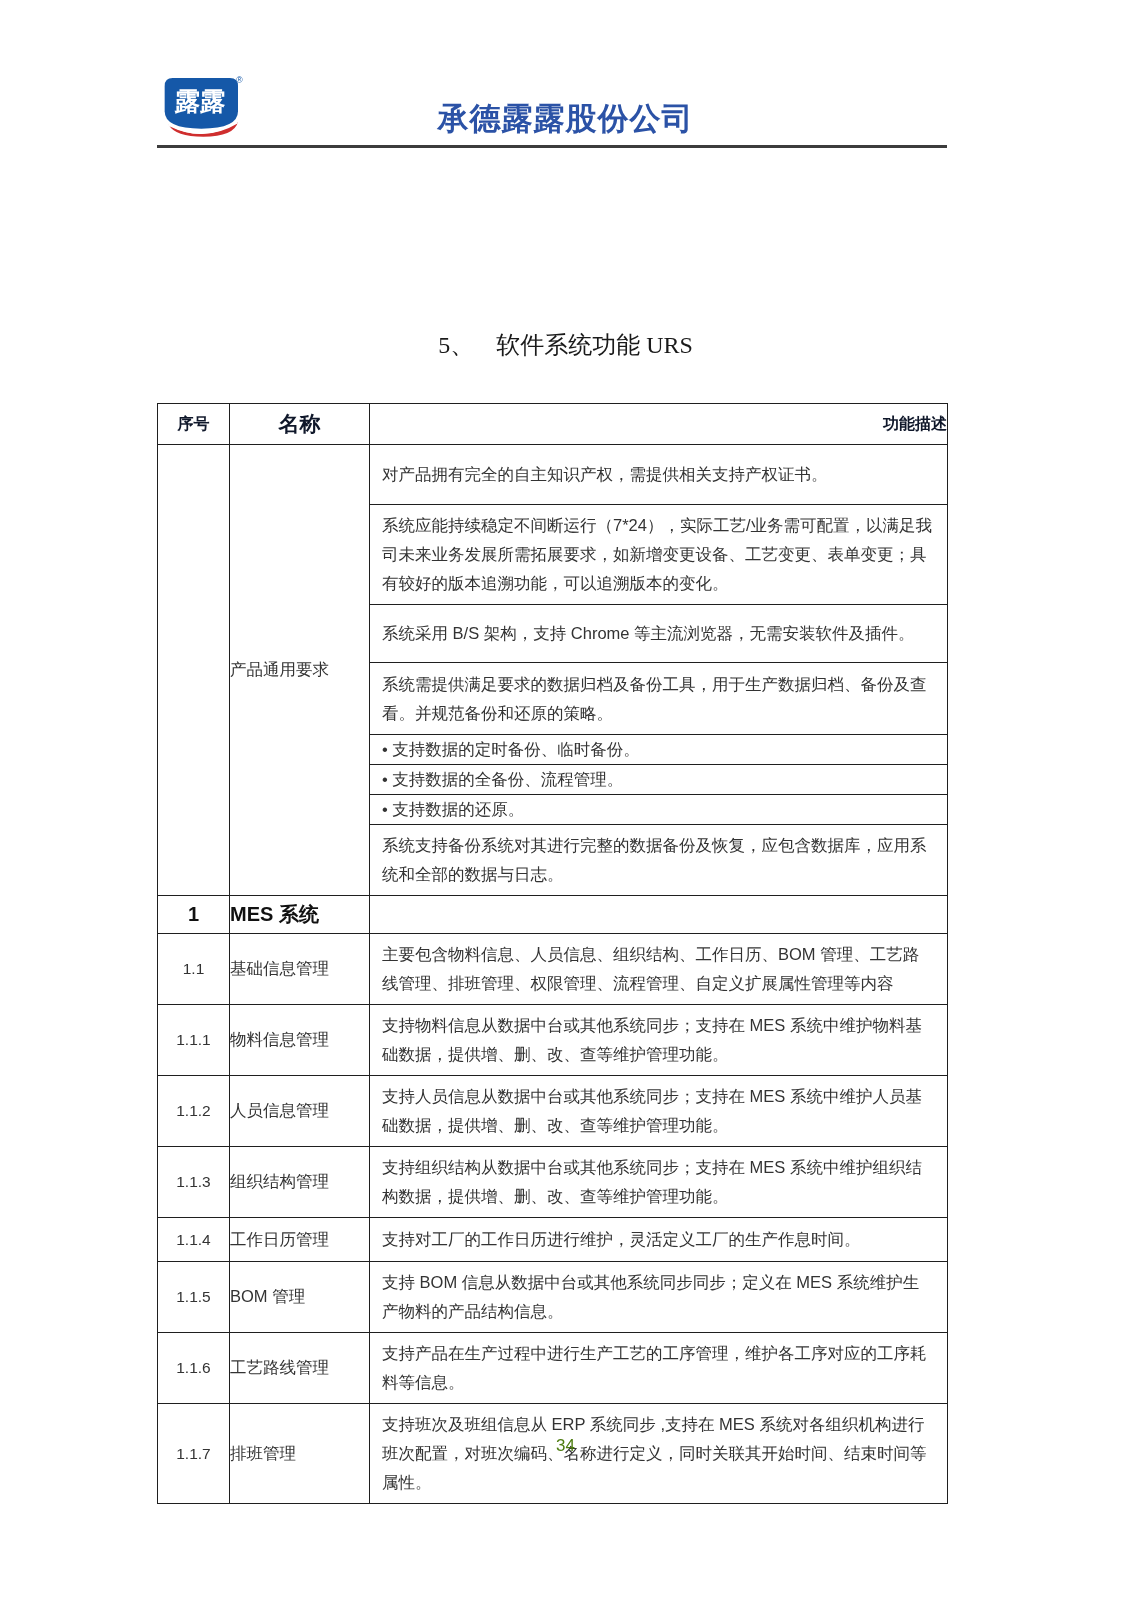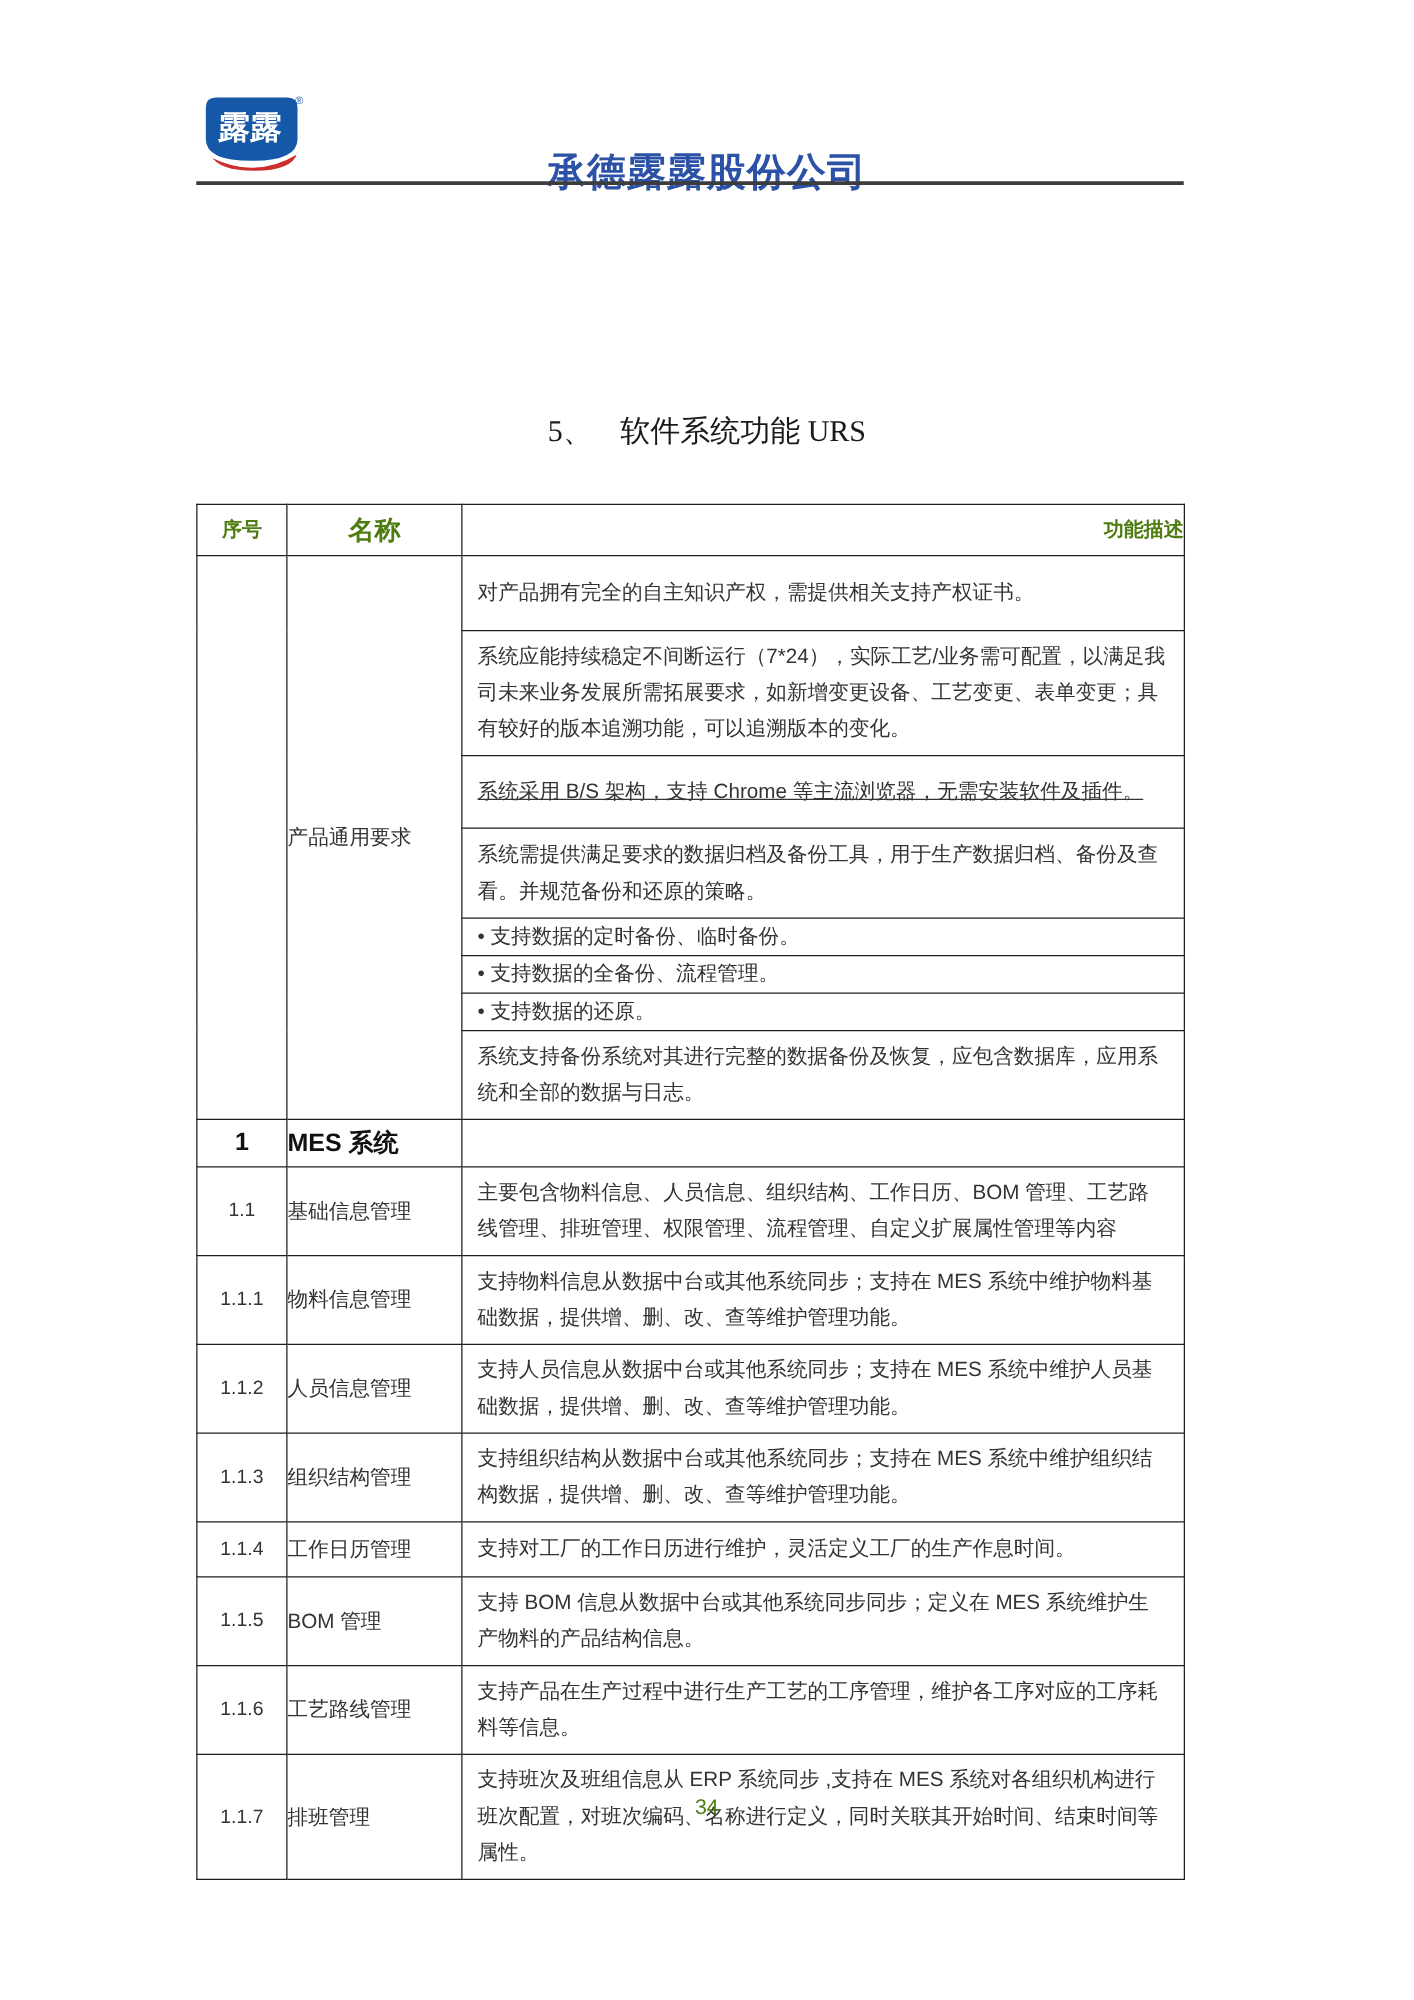--- a/index.html
+++ b/index.html
@@ -3,38 +3,38 @@
 <meta charset="utf-8">
 <style>
   html,body{margin:0;padding:0;}
   body{
     width:1131px;height:1600px;background:#ffffff;position:relative;
     font-family:"Liberation Sans","DejaVu Sans",sans-serif;color:#3a3a3a;
   }
   
   .logo{position:absolute;top:74px;left:162px;}
   .company{
-    position:absolute;top:117px;left:0;width:1131px;text-align:center;
+    position:absolute;top:98px;left:0;width:1131px;text-align:center;
     font-family:"Liberation Serif","DejaVu Serif",serif;
     font-weight:bold;font-size:31px;letter-spacing:1px;color:#2b52a6;
   }
   .header-rule{position:absolute;top:145px;left:157px;width:790px;height:3px;background:#3c3c3c;}
   
   .doc-title{
     position:absolute;top:329px;left:0;width:1131px;text-align:center;
     font-family:"Liberation Serif","DejaVu Serif",serif;
     font-size:24px;color:#1a1a1a;
   }
   .doc-title .num{margin-right:22px;}
   
   .table-wrap{position:absolute;top:403px;left:157px;}
   table{border-collapse:collapse;table-layout:fixed;width:790px;}
   col.c-no{width:72px;} col.c-name{width:140px;} col.c-desc{width:578px;}
   td,th{border:1.6px solid #1f1f1f;box-sizing:border-box;vertical-align:middle;padding:0;}
-  th{color:#4d7c0f;font-weight:bold;height:41px;}
+  th{color:#0f172a;font-weight:bold;height:41px;}
   th.h-no{font-size:16px;text-align:center;}
   th.h-name{font-size:21px;text-align:center;}
   th.h-desc{font-size:16px;text-align:right;padding-left:12px;}
   td.no{text-align:center;font-size:15.5px;color:#333;}
   td.name{text-align:left;font-size:16.5px;color:#333;}
   td.desc{
     text-align:left;font-size:16.5px;line-height:29px;color:#333;
     padding:6px 12px;
   }
   td.desc.tight{padding:0 12px;}
@@ -82,21 +82,21 @@
 
     <tr>
       <td class="no" rowspan="8"></td>
       <td class="name" rowspan="8">产品通用要求</td>
       <td class="desc" style="height:60px;">对产品拥有完全的自主知识产权，需提供相关支持产权证书。</td>
     </tr>
     <tr>
       <td class="desc" style="height:97px;">系统应能持续稳定不间断运行（7*24），实际工艺/业务需可配置，以满足我司未来业务发展所需拓展要求，如新增变更设备、工艺变更、表单变更；具有较好的版本追溯功能，可以追溯版本的变化。</td>
     </tr>
     <tr>
-      <td class="desc" style="height:58px;text-decoration:underline;">系统采用 B/S 架构，支持 Chrome 等主流浏览器，无需安装软件及插件。</td>
+      <td class="desc" style="height:58px;">系统采用 B/S 架构，支持 Chrome 等主流浏览器，无需安装软件及插件。</td>
     </tr>
     <tr>
       <td class="desc" style="height:72px;">系统需提供满足要求的数据归档及备份工具，用于生产数据归档、备份及查看。并规范备份和还原的策略。</td>
     </tr>
     <tr>
       <td class="desc tight" style="height:29px;">• 支持数据的定时备份、临时备份。</td>
     </tr>
     <tr>
       <td class="desc tight" style="height:28px;">• 支持数据的全备份、流程管理。</td>
     </tr>

